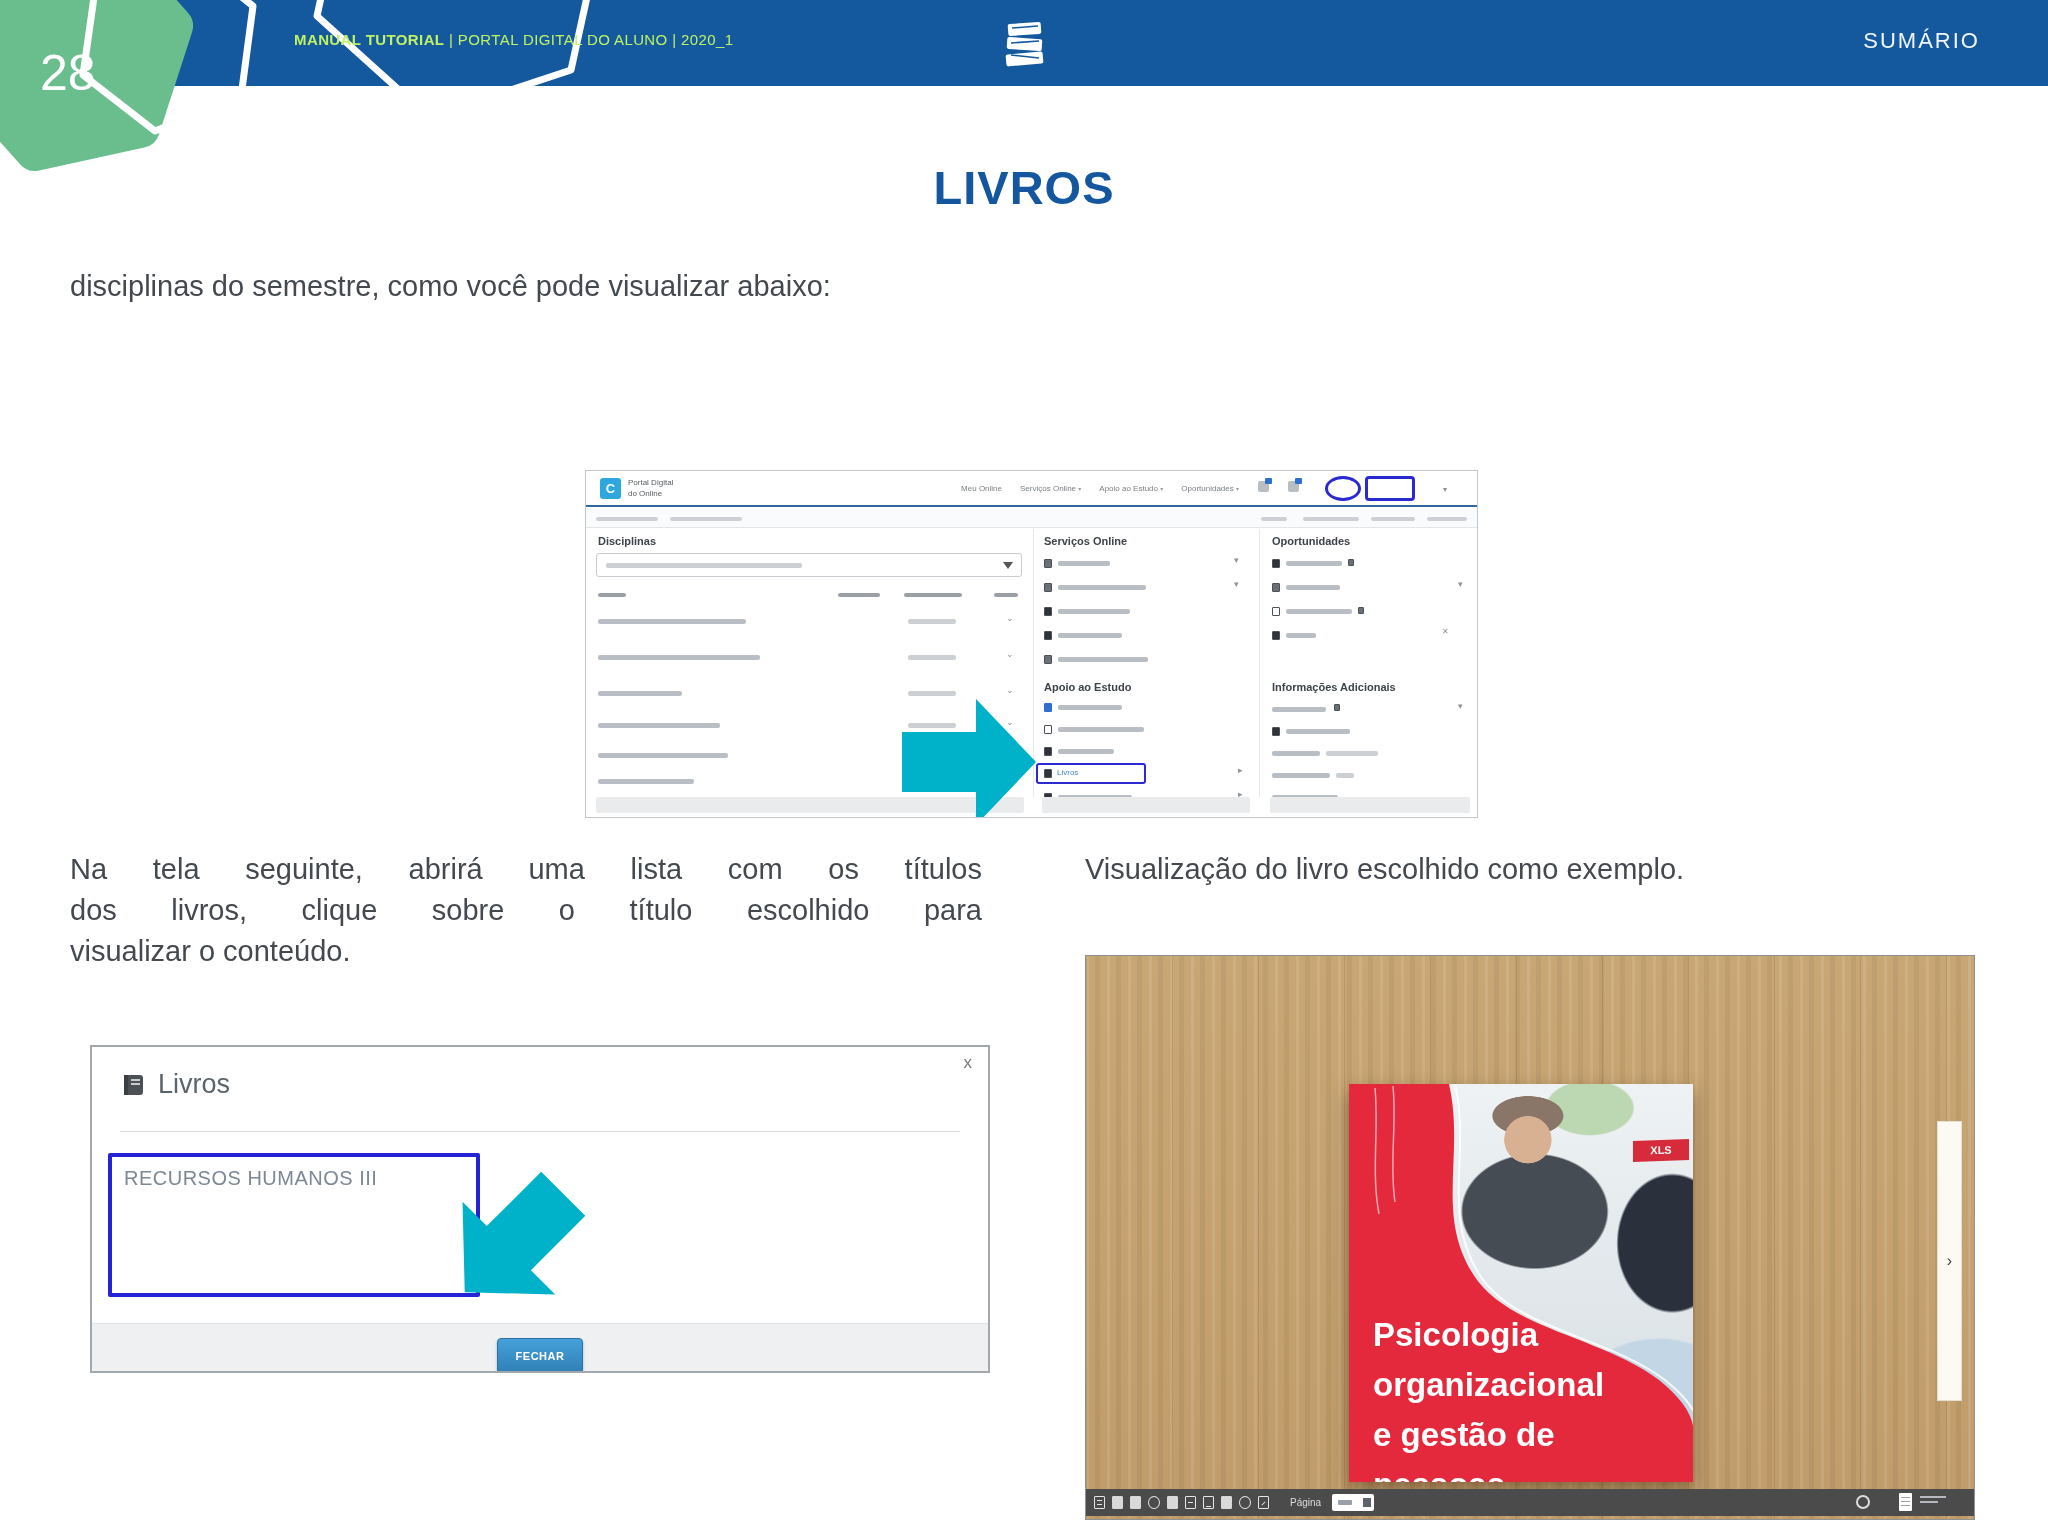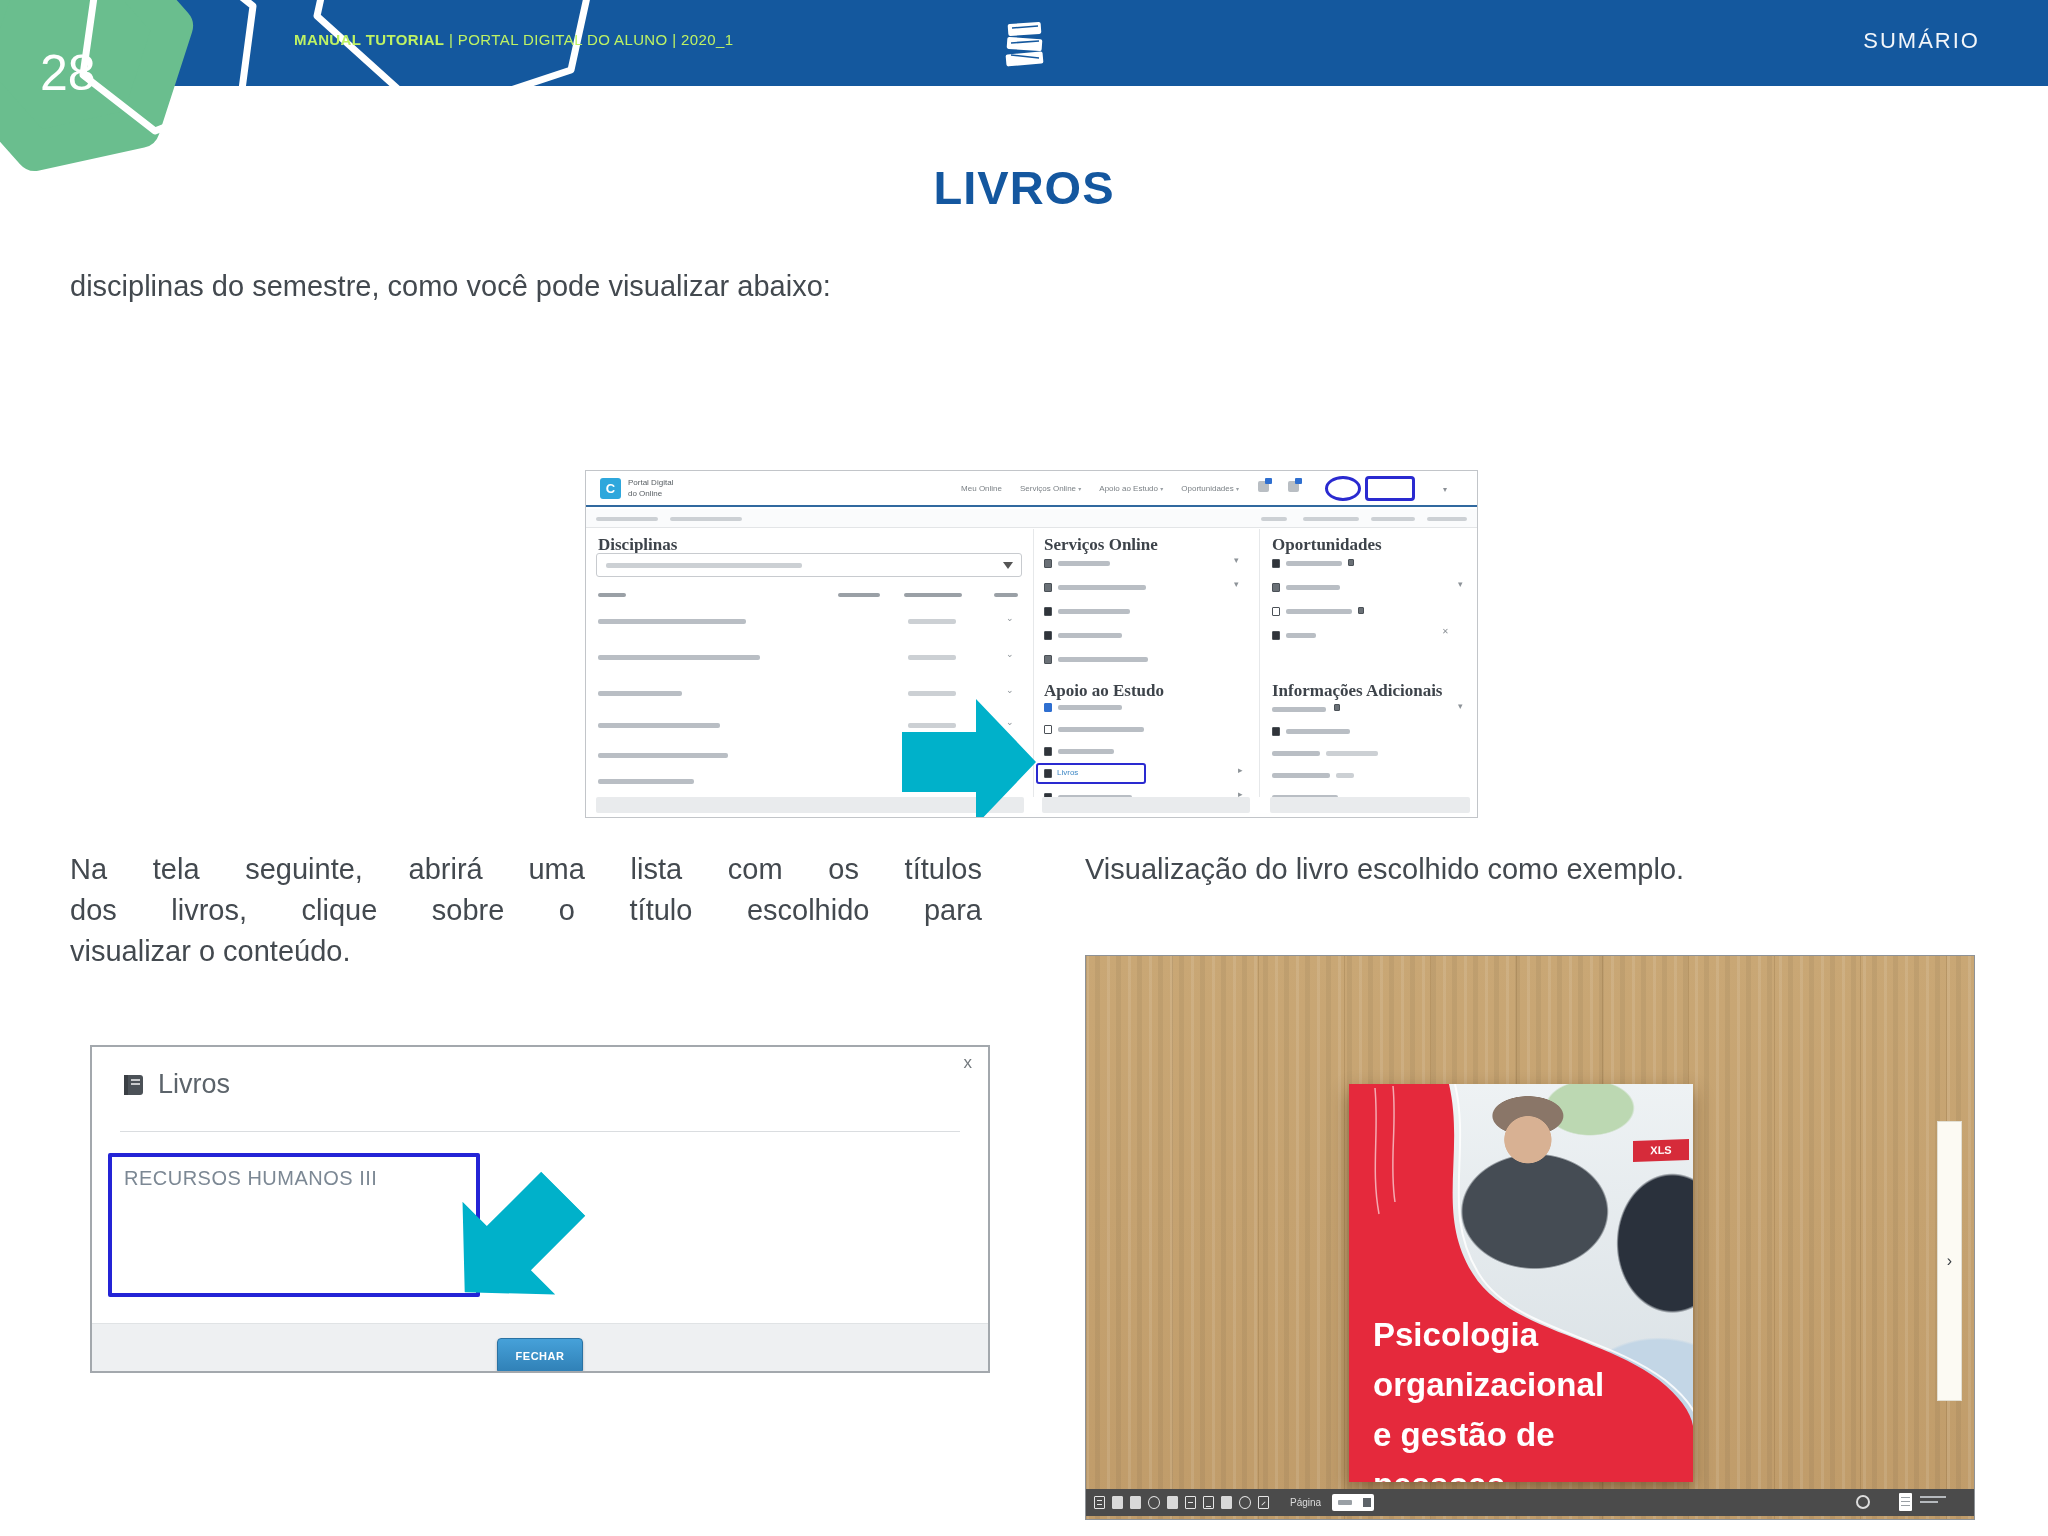--- a/index.html
+++ b/index.html
@@ -37,21 +37,21 @@
              color:#fff; font-size:13px; font-weight:bold; text-align:center; line-height:21px; }
   .pp-brand { position:absolute; left:42px; top:6px; font-size:8px; line-height:11px; color:#5a6065; }
   .pp-nav { position:absolute; right:238px; top:13px; display:flex; gap:18px; font-size:8px; color:#7b8186; white-space:nowrap; }
   .pp-nav .caret { font-size:6px; color:#9aa0a5; }
   .pp-bellicon { position:absolute; top:10px; width:11px; height:11px; background:#b9bec3; border-radius:2px; }
   .pp-bellicon .dot { position:absolute; right:-3px; top:-3px; width:7px; height:6px; background:#2f6fd0; border-radius:1px; }
   .anno-ellipse { position:absolute; right:116px; top:5px; width:36px; height:25px; border:3px solid #2a2ad0; border-radius:50%; }
   .anno-rect { position:absolute; right:62px; top:5px; width:50px; height:25px; border:3px solid #2a2ad0; border-radius:4px; }
   .pp-crumbs { position:absolute; left:0; top:38px; width:100%; height:19px; background:#fafbfc; border-bottom:1px solid #e3e5e7; }
   .pp-vline { position:absolute; top:58px; bottom:20px; width:1px; background:#e6e8ea; }
-  .pp-title { position:absolute; font-size:17px; font-weight:bold; color:#3d434a;font-family:Liberation Serif, serif; }
+  .pp-title { position:absolute; font-size:11px; font-weight:bold; color:#3d434a; }
   .pp-select { position:absolute; height:24px; border:1px solid #c8cbcf; border-radius:3px; background:#fff; }
   .pp-funnel { position:absolute; right:8px; top:8px; width:0; height:0; border-left:5px solid transparent; border-right:5px solid transparent; border-top:7px solid #555; }
   .pp-ico { position:absolute; width:8px; height:9px; border:1px solid #4b5157; border-radius:1px; background:#6a7076; }
   .pp-chev { position:absolute; font-size:9px; color:#8d9398; }
   .pp-foot { position:absolute; height:16px; background:#e9ebed; border-radius:2px; }
   .livros-hl { position:absolute; left:-8px; top:-6px; width:110px; height:21px; border:2.5px solid #2a2ad0; border-radius:3px; }
   .livros-lbl { position:absolute; left:13px; top:-1px; font-size:8px; color:#3f88c5; }
   .arrow-cyan { position:absolute; }
 
   

